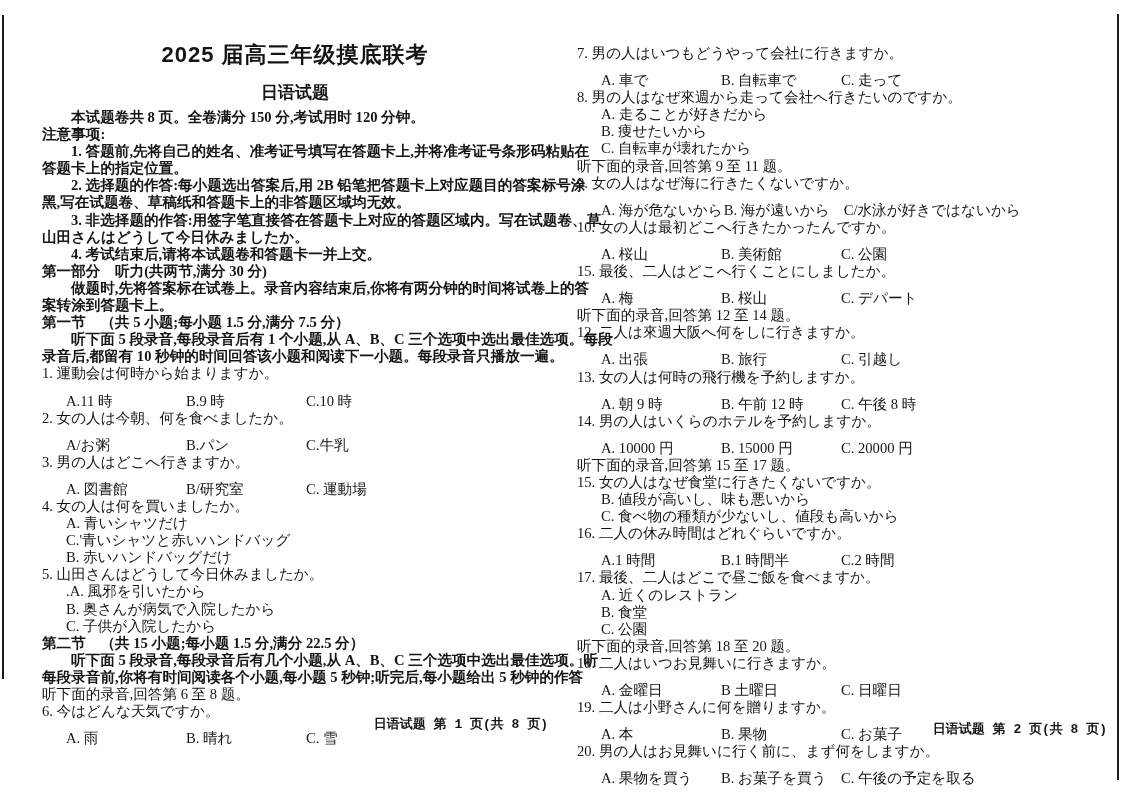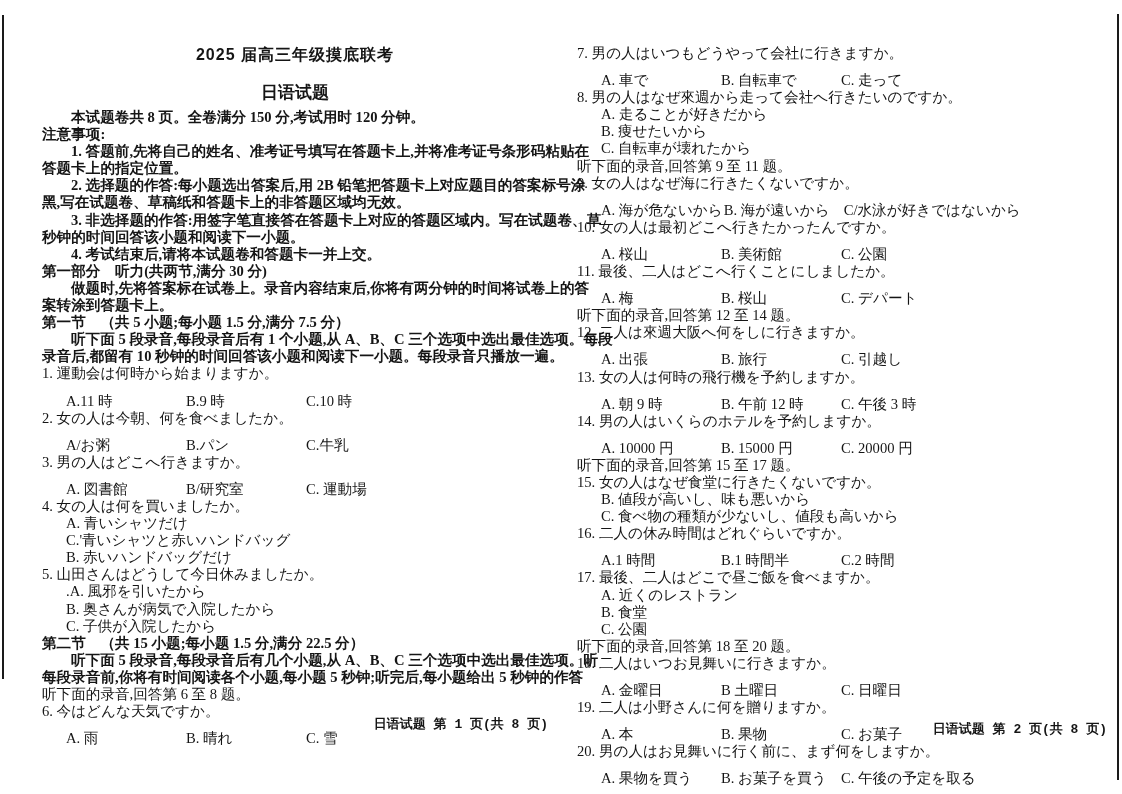--- a/index.html
+++ b/index.html
@@ -15,21 +15,21 @@
   .edge-line.left{left:2px;top:15px;height:664px;}
   .edge-line.right{left:1117px;top:14px;height:766px;}
 
   .col{position:absolute;top:0;}
   .col-left{left:42px;width:506px;}
   .col-right{left:577px;width:530px;padding-top:45px;}
 
   .title{
     margin:42px 0 0 0;
     text-align:center;
-    font-size:16px;line-height:26px;
+    font-size:22px;line-height:26px;
     font-weight:700;
     font-family:"Liberation Sans","DejaVu Sans",sans-serif;
     letter-spacing:1px;
   }
   .subtitle{
     margin:16px 0 5px 0;
     text-align:center;
     font-size:17px;line-height:20px;
     font-weight:700;
     font-family:Liberation Mono, monospace;
@@ -71,21 +71,21 @@
     <div class="title">2025 届高三年级摸底联考</div>
     <div class="subtitle">日语试题</div>
     <div id="left-lines">
         <div class="line bi">本试题卷共 8 页。全卷满分 150 分,考试用时 120 分钟。</div>
         <div class="line b">注意事项:</div>
         <div class="line bi">1. 答题前,先将自己的姓名、准考证号填写在答题卡上,并将准考证号条形码粘贴在</div>
         <div class="line b">答题卡上的指定位置。</div>
         <div class="line bi">2. 选择题的作答:每小题选出答案后,用 2B 铅笔把答题卡上对应题目的答案标号涂</div>
         <div class="line b">黑,写在试题卷、草稿纸和答题卡上的非答题区域均无效。</div>
         <div class="line bi">3. 非选择题的作答:用签字笔直接答在答题卡上对应的答题区域内。写在试题卷、草</div>
-        <div class="line b">秒钟的时间回答该小题和阅读下一小题。</div>
+        <div class="line b">山田さんはどうして今日休みましたか。</div>
         <div class="line bi">4. 考试结束后,请将本试题卷和答题卡一并上交。</div>
         <div class="line b">第一部分　听力(共两节,满分 30 分)</div>
         <div class="line bi">做题时,先将答案标在试卷上。录音内容结束后,你将有两分钟的时间将试卷上的答</div>
         <div class="line b">案转涂到答题卡上。</div>
         <div class="line b">第一节　（共 5 小题;每小题 1.5 分,满分 7.5 分）</div>
         <div class="line bi">听下面 5 段录音,每段录音后有 1 个小题,从 A、B、C 三个选项中选出最佳选项。每段</div>
         <div class="line b">录音后,都留有 10 秒钟的时间回答该小题和阅读下一小题。每段录音只播放一遍。</div>
         <div class="line n">1. 運動会は何時から始まりますか。</div>
         <div class="line opt3"><span class="opt-cell">A.11 時</span><span class="opt-cell">B.9 時</span><span class="opt-cell">C.10 時</span></div>
         <div class="line n">2. 女の人は今朝、何を食べましたか。</div>
@@ -115,27 +115,27 @@
         <div class="line opt3"><span class="opt-cell">A. 車で</span><span class="opt-cell">B. 自転車で</span><span class="opt-cell">C. 走って</span></div>
         <div class="line n">8. 男の人はなぜ來週から走って会社へ行きたいのですか。</div>
         <div class="line o">A. 走ることが好きだから</div>
         <div class="line o">B. 痩せたいから</div>
         <div class="line o">C. 自転車が壊れたから</div>
         <div class="line n">听下面的录音,回答第 9 至 11 题。</div>
         <div class="line n">9. 女の人はなぜ海に行きたくないですか。</div>
         <div class="line opt3"><span class="opt-cell">A. 海が危ないから</span><span class="opt-cell">B. 海が遠いから</span><span class="opt-cell">C/水泳が好きではないから</span></div>
         <div class="line n">10. 女の人は最初どこへ行きたかったんですか。</div>
         <div class="line opt3"><span class="opt-cell">A. 桜山</span><span class="opt-cell">B. 美術館</span><span class="opt-cell">C. 公園</span></div>
-        <div class="line n">11. 最後、二人はどこへ行くことにしましたか。</div>
+        <div class="line n">15. 最後、二人はどこへ行くことにしましたか。</div>
         <div class="line opt3"><span class="opt-cell">A. 梅</span><span class="opt-cell">B. 桜山</span><span class="opt-cell">C. デパート</span></div>
         <div class="line n">听下面的录音,回答第 12 至 14 题。</div>
         <div class="line n">12. 二人は來週大阪へ何をしに行きますか。</div>
         <div class="line opt3"><span class="opt-cell">A. 出張</span><span class="opt-cell">B. 旅行</span><span class="opt-cell">C. 引越し</span></div>
         <div class="line n">13. 女の人は何時の飛行機を予約しますか。</div>
-        <div class="line opt3"><span class="opt-cell">A. 朝 9 時</span><span class="opt-cell">B. 午前 12 時</span><span class="opt-cell">C. 午後 3 時</span></div>
+        <div class="line opt3"><span class="opt-cell">A. 朝 9 時</span><span class="opt-cell">B. 午前 12 時</span><span class="opt-cell">C. 午後 8 時</span></div>
         <div class="line n">14. 男の人はいくらのホテルを予約しますか。</div>
         <div class="line opt3"><span class="opt-cell">A. 10000 円</span><span class="opt-cell">B. 15000 円</span><span class="opt-cell">C. 20000 円</span></div>
         <div class="line n">听下面的录音,回答第 15 至 17 题。</div>
         <div class="line n">15. 女の人はなぜ食堂に行きたくないですか。</div>
         <div class="line o">B. 値段が高いし、味も悪いから</div>
         <div class="line o">C. 食べ物の種類が少ないし、値段も高いから</div>
         <div class="line n">16. 二人の休み時間はどれぐらいですか。</div>
         <div class="line opt3"><span class="opt-cell">A.1 時間</span><span class="opt-cell">B.1 時間半</span><span class="opt-cell">C.2 時間</span></div>
         <div class="line n">17. 最後、二人はどこで昼ご飯を食べますか。</div>
         <div class="line o">A. 近くのレストラン</div>

